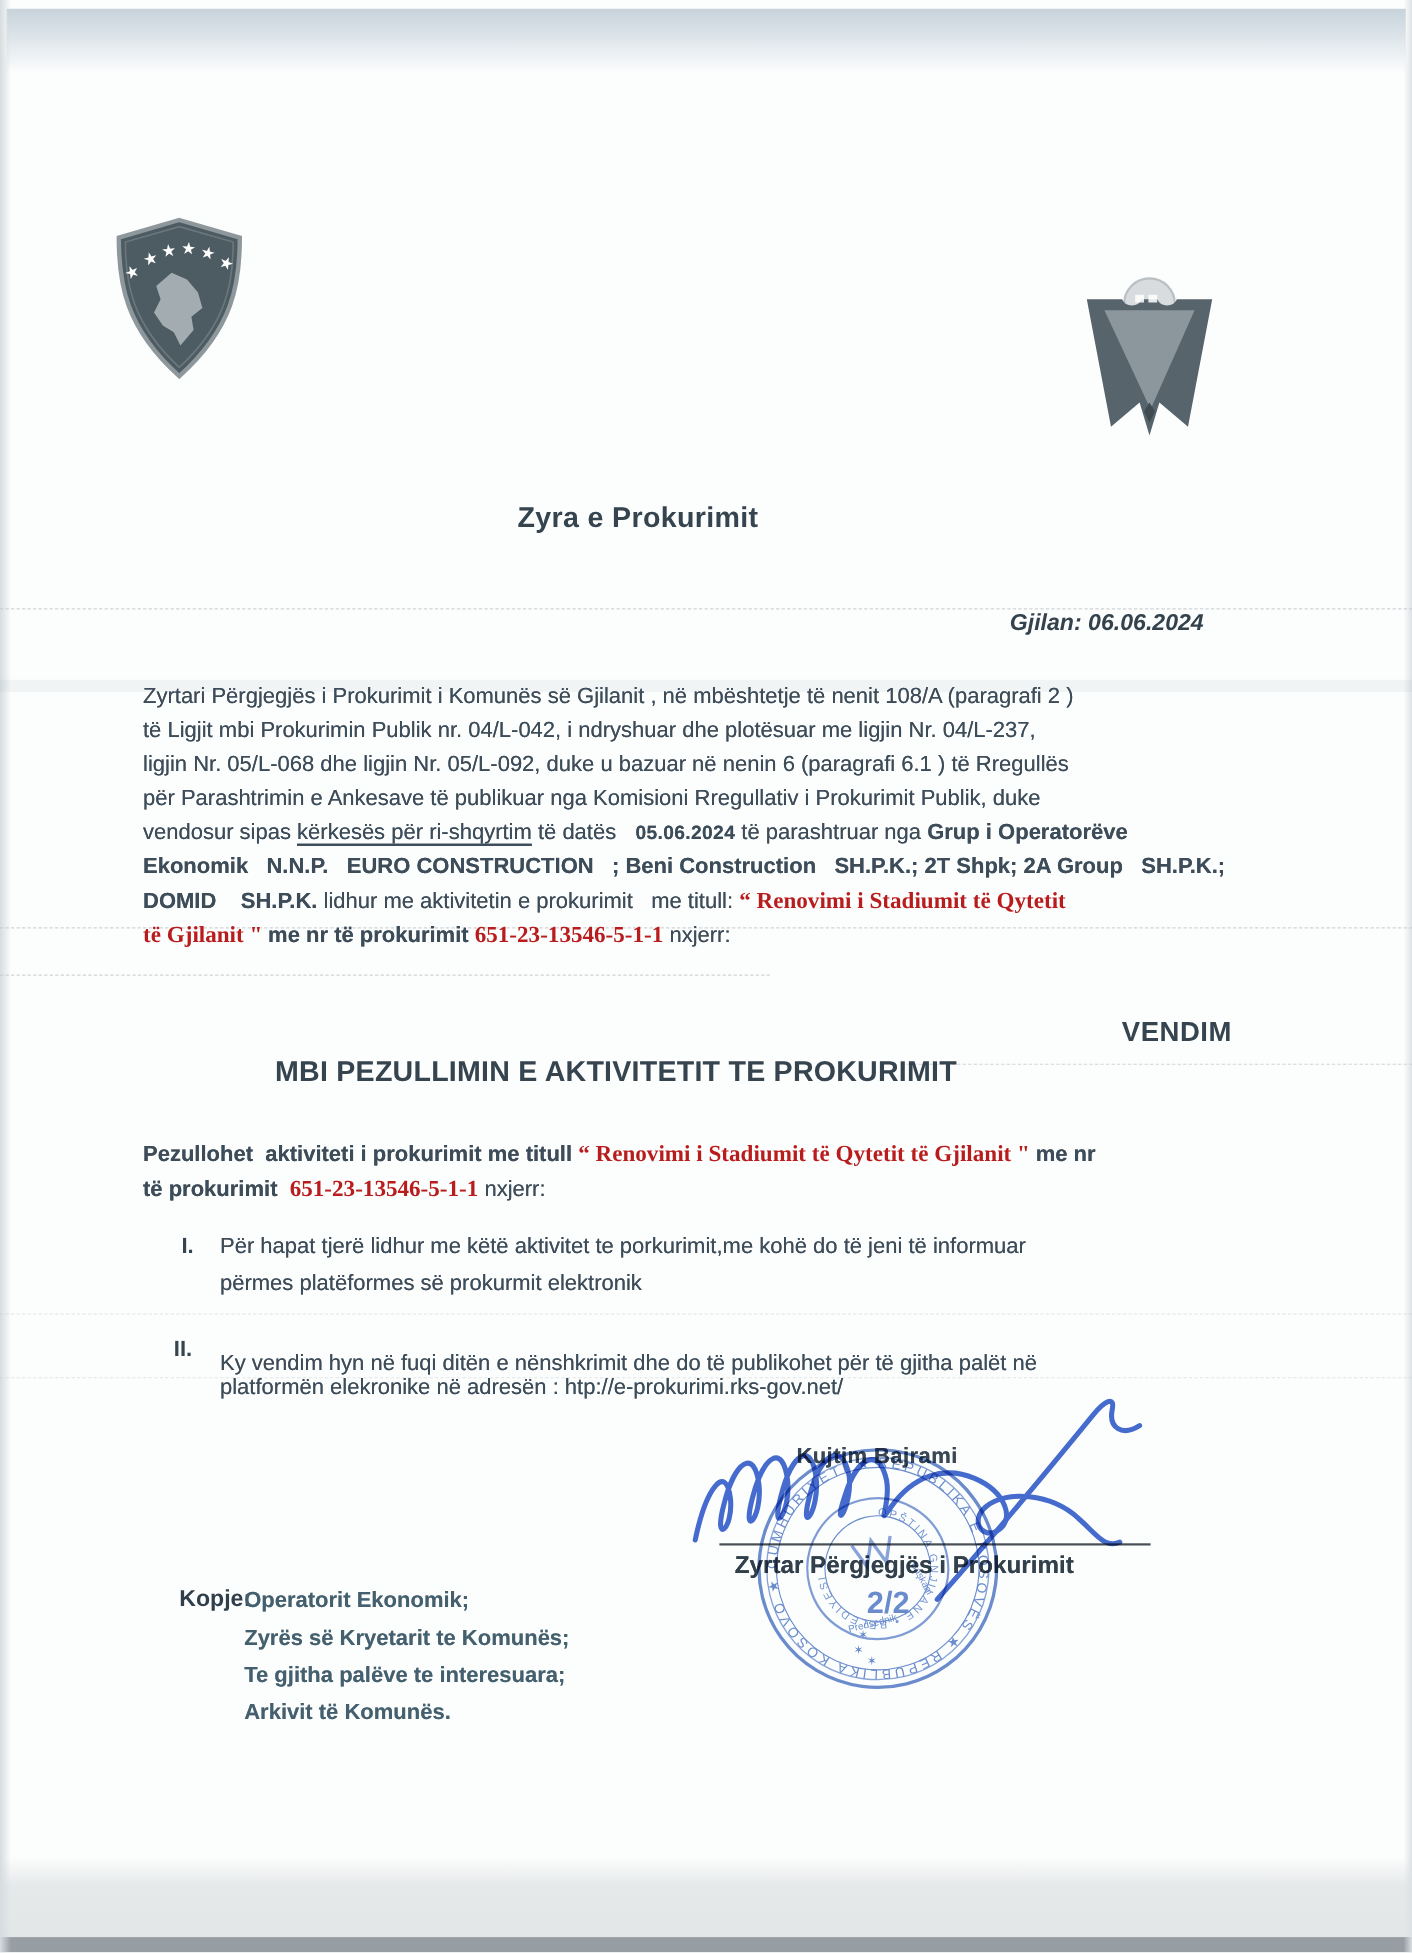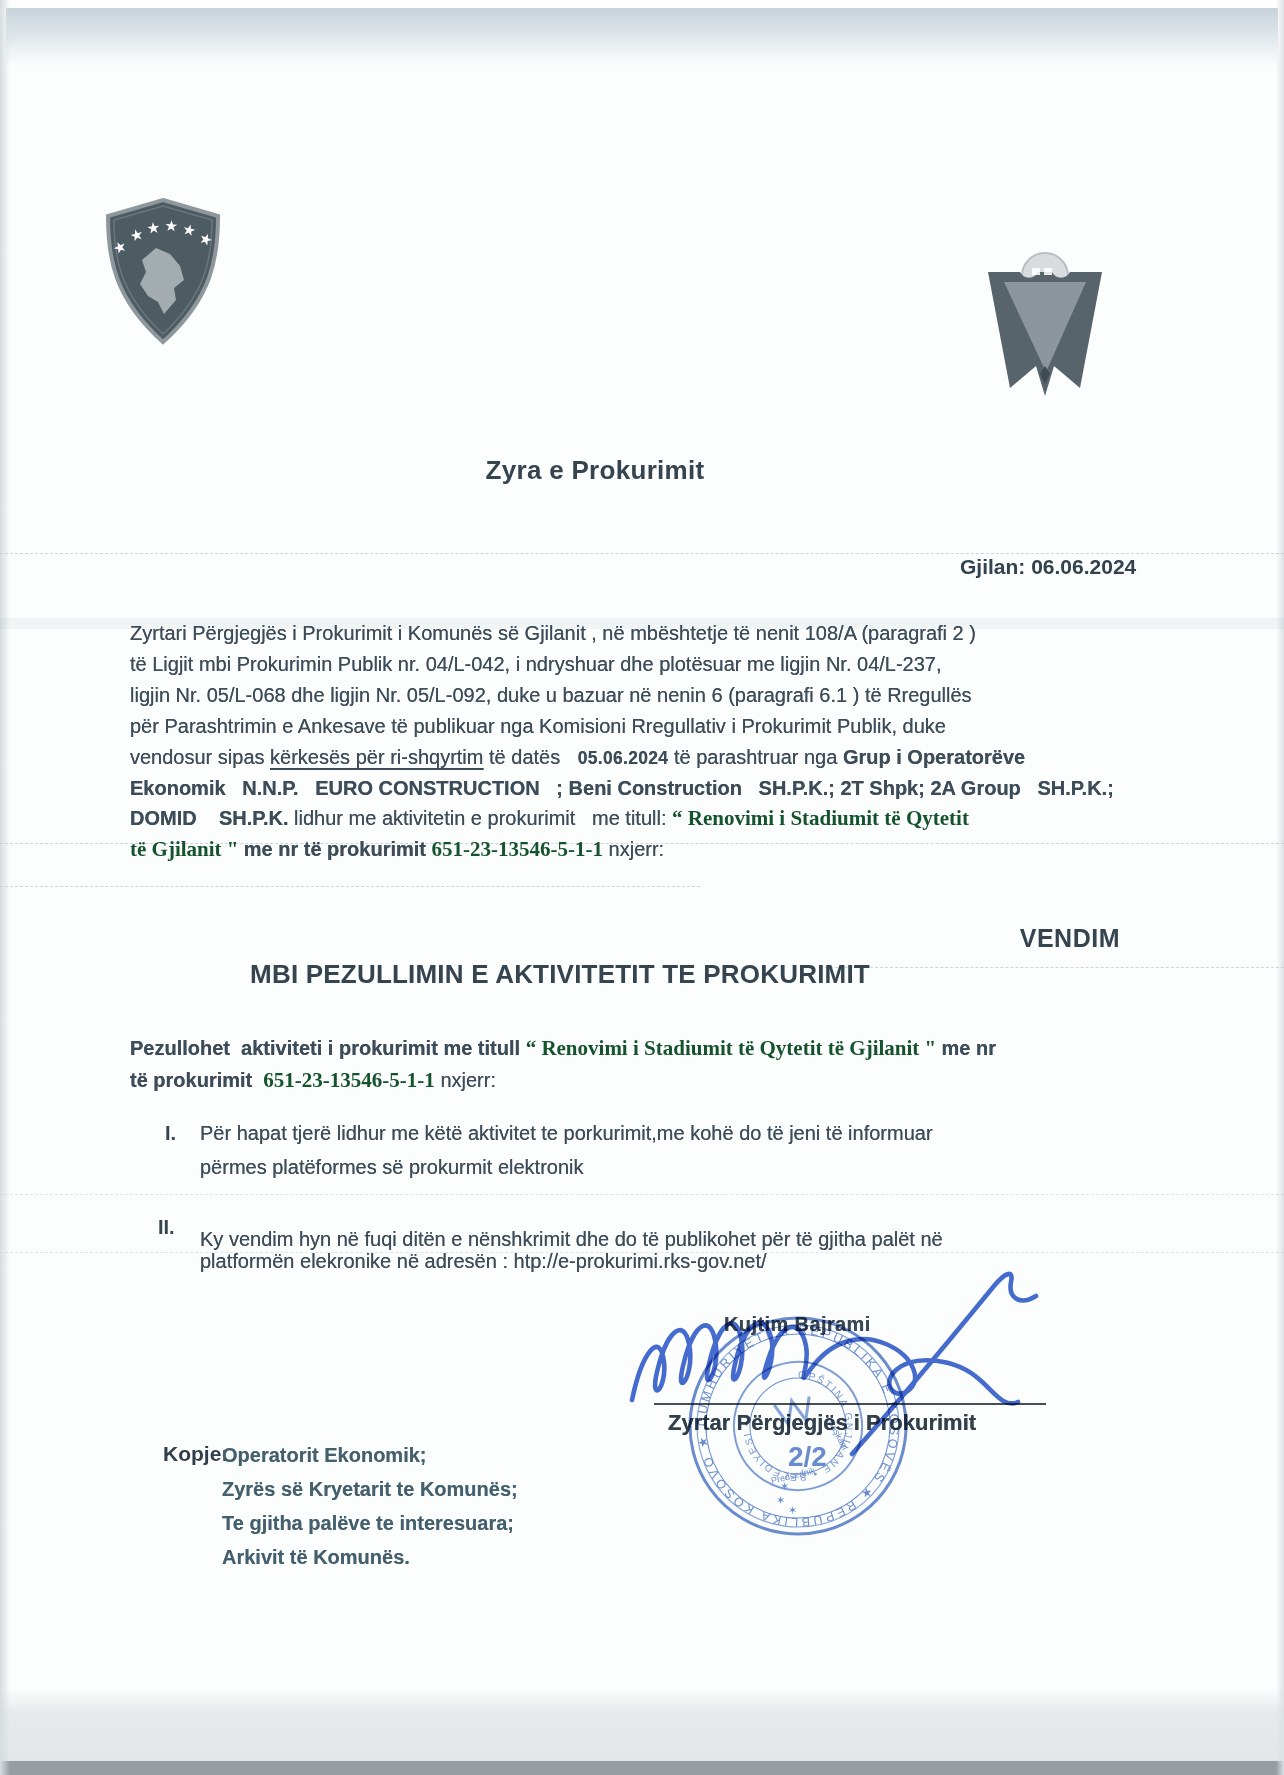--- a/index.html
+++ b/index.html
@@ -17,28 +17,28 @@
   .scan-bottom-strip{position:absolute;left:0;top:1761px;width:1284px;height:14px;background:#979ea3;}
   .scan-side-l{position:absolute;left:0;top:0;width:10px;height:1775px;background:linear-gradient(90deg,#d6dcdf,rgba(255,255,255,0));}
   .scan-side-r{position:absolute;right:0;top:0;width:8px;height:1775px;background:linear-gradient(270deg,#dce1e4,rgba(255,255,255,0));}
   .artifact-line{position:absolute;height:0;border-top:1px dashed #c3cacf;opacity:.8;}
   .artifact-band{position:absolute;left:0;width:1284px;height:11px;background:rgba(150,165,175,.10);}
   
   .coat-of-arms{position:absolute;left:100px;top:196px;width:126px;height:150px;}
   .municipal-emblem{position:absolute;left:980px;top:246px;width:130px;height:152px;}
   
   .office-title{position:absolute;left:0;top:455px;width:1160px;text-align:center;
-    font-size:26px;font-weight:bold;color:#35444f;letter-spacing:.3px;padding-left:15px;}
-  .date-line{position:absolute;left:960px;top:555px;font-size:21px;font-weight:bold;color:#33424d;}
+    font-size:26px;font-weight:bold;color:#35444f;letter-spacing:.3px;}
+  .date-line{position:absolute;left:918px;top:555px;font-size:21px;font-weight:bold;color:#33424d;font-style:italic;}
   
   .doc-line{position:absolute;left:130px;width:1060px;font-size:20px;color:#3d4c59;
     white-space:pre-wrap;text-shadow:0 0 .45px rgba(61,76,89,.85);}
   .seg.b{font-weight:bold;}
   .seg.bs{font-weight:bold;font-size:17.5px;letter-spacing:.3px;padding-left:12px;}
-  .seg.sb{font-family:"Liberation Serif",serif;font-weight:bold;font-size:21px;color:#14532d;text-shadow:none;}
+  .seg.sb{font-family:"Liberation Serif",serif;font-weight:bold;font-size:21px;color:#b91c1c;text-shadow:none;}
   .seg.u{text-decoration:underline;text-decoration-thickness:2px;text-underline-offset:4px;}
   .decision-title{position:absolute;left:0;top:924px;width:1120px;text-align:right;
     font-size:25px;font-weight:bold;color:#35444f;letter-spacing:.5px;}
   .decision-subtitle{position:absolute;left:0;top:959px;width:1120px;text-align:center;
     font-size:26px;font-weight:bold;color:#35444f;letter-spacing:.2px;}
   .item-num{position:absolute;font-size:20px;font-weight:bold;color:#35444f;}
   .item-line{left:200px;width:990px;}
   
   .sig-name{position:absolute;left:724px;top:1313px;font-size:20px;font-weight:bold;color:#3a4754;
     letter-spacing:.4px;text-shadow:0 0 .5px rgba(58,71,84,.9);}

